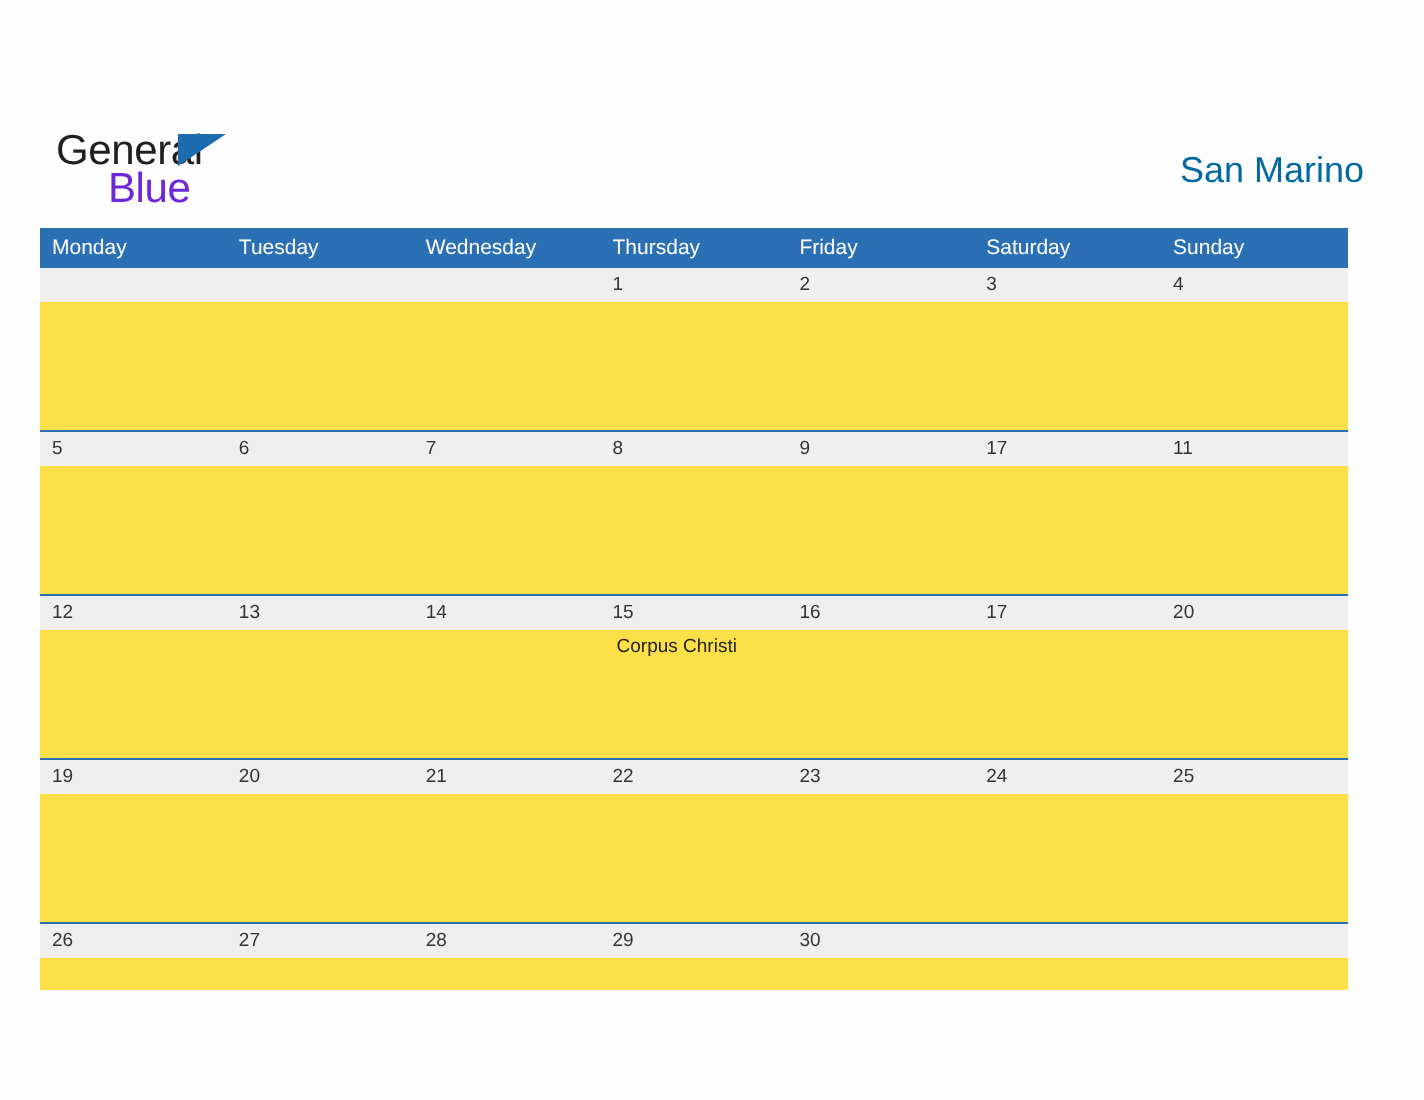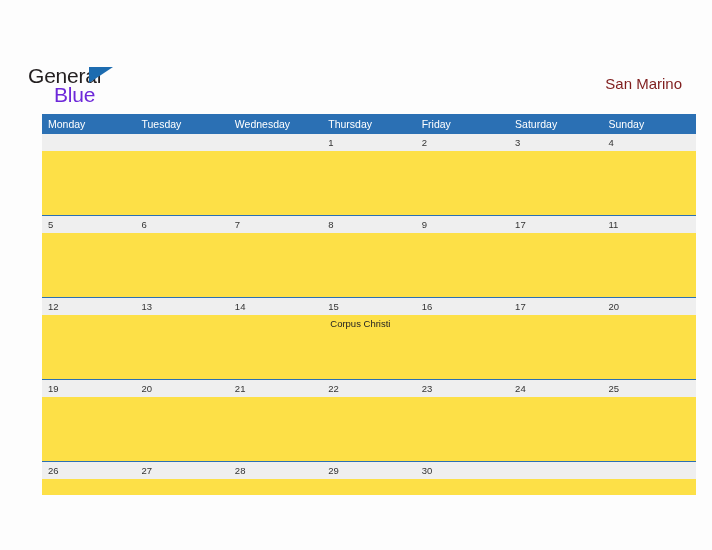--- a/index.html
+++ b/index.html
@@ -83,31 +83,31 @@
     font-weight: normal;
     line-height: 38px;
     white-space: nowrap;
   }
 
   
   .cal-country {
     position: absolute;
     right: 0;
     top: 13px;
-    font-size: 15px;
-    color: #7f1d1d;
+    font-size: 18px;
+    color: #0369a1;
     font-family: "Liberation Sans", sans-serif;
     text-align: right;
     white-space: nowrap;
   }
 
   
   .calendar {
     position: absolute;
-    left: 42px;
+    left: 20px;
     top: 78px;
     width: 654px;
     border-collapse: collapse;
     table-layout: fixed;
   }
 
   .calendar th {
     background: #2b70b4;
     color: #ffffff;
     font-size: 10.5px;

